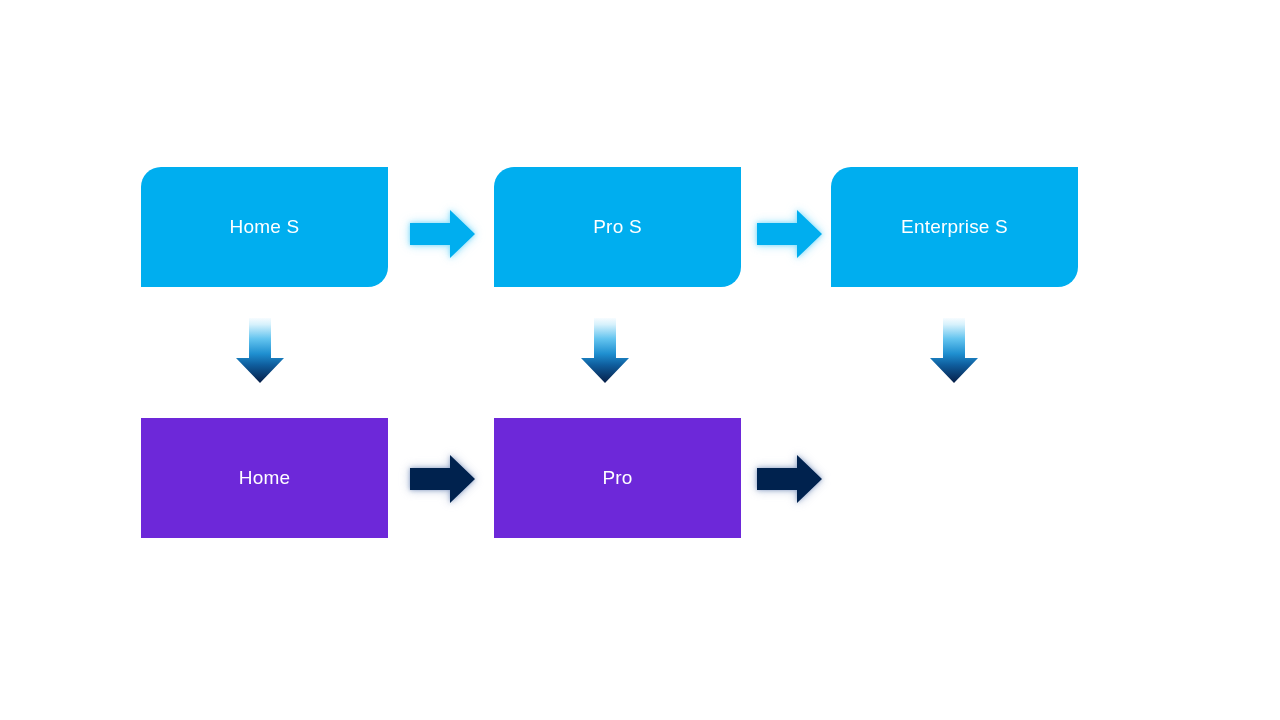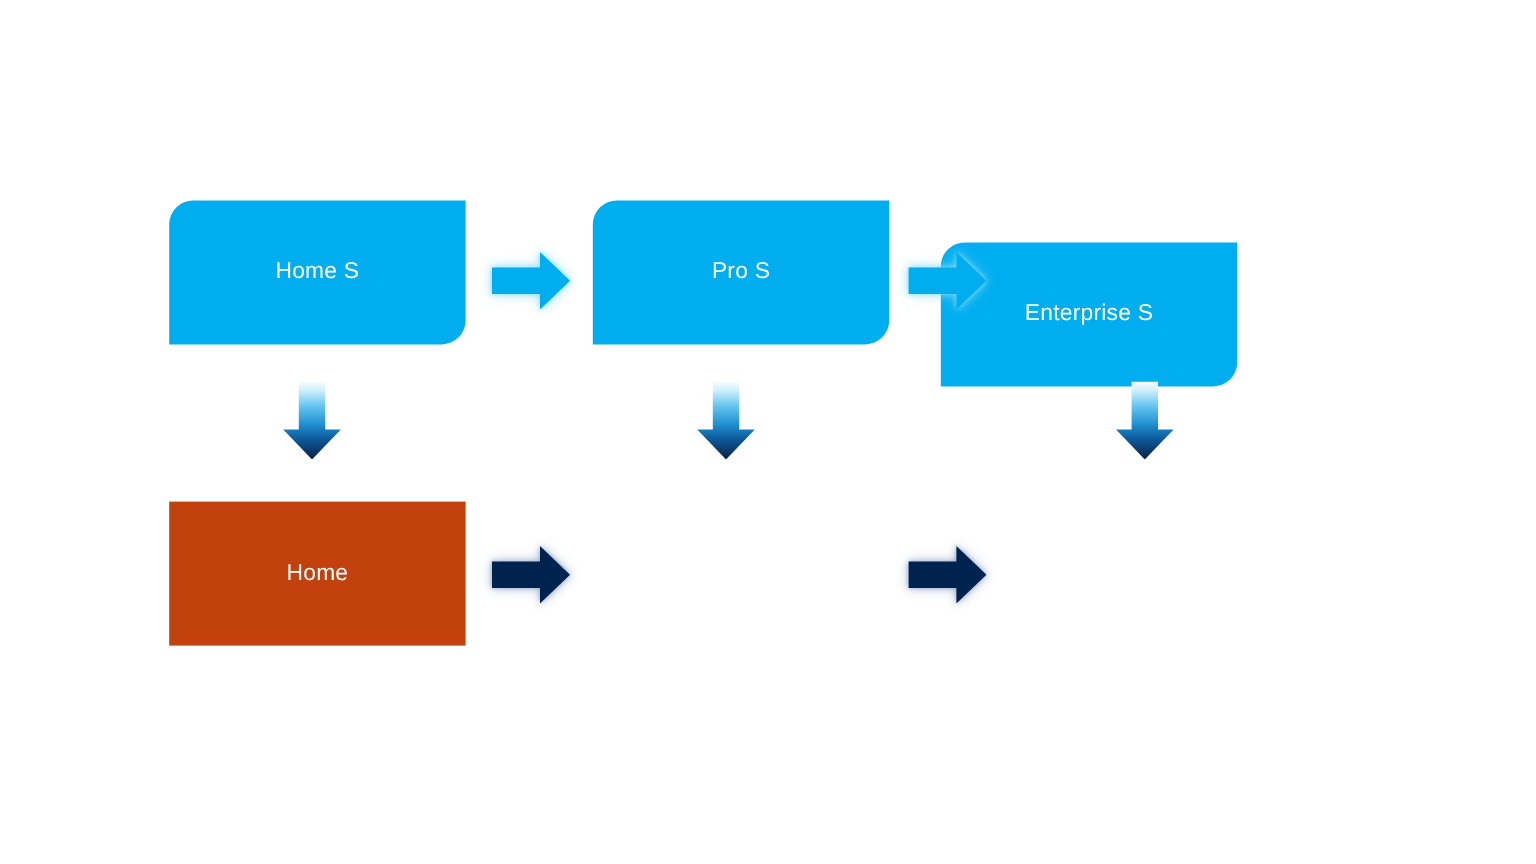--- a/index.html
+++ b/index.html
@@ -26,26 +26,26 @@
     font-size: 19px;
     font-weight: 400;
     letter-spacing: 0.2px;
     text-align: center;
   }
   .node.top {
     background: #00AEEF;
     border-radius: 20px 0 20px 0;
   }
   .node.bottom {
-    background: #c2410c;
+    background: #6d28d9;
     border-radius: 0;
   }
   .col1 { left: 141px; }
   .col2 { left: 494px; }
-  .col3 { left: 784px; margin-top: 35px; }
+  .col3 { left: 831px; }
   .row-top { top: 167px; }
   .row-bottom { top: 418px; }
 
   .rarrow {
     position: absolute;
     width: 65px;
     height: 48px;
   }
   .rarrow.top-row { top: 210px; }
   .rarrow.bottom-row { top: 455px; }
@@ -80,20 +80,23 @@
   </div>
   <div class="node top row-top col2">
     <span>Pro S</span>
   </div>
   <div class="node top row-top col3">
     <span>Enterprise S</span>
   </div>
 
   <div class="node bottom row-bottom col1">
     <span>Home</span>
+  </div>
+  <div class="node bottom row-bottom col2">
+    <span>Pro</span>
   </div>
 
   <div class="rarrow light top-row gap1">
     <svg width="65" height="48" viewBox="0 0 65 48">
       <polygon points="0,13 40,13 40,0 65,24 40,48 40,35 0,35" fill="#00AEEF"></polygon>
     </svg>
   </div>
   <div class="rarrow light top-row gap2">
     <svg width="65" height="48" viewBox="0 0 65 48">
       <polygon points="0,13 40,13 40,0 65,24 40,48 40,35 0,35" fill="#00AEEF"></polygon>

